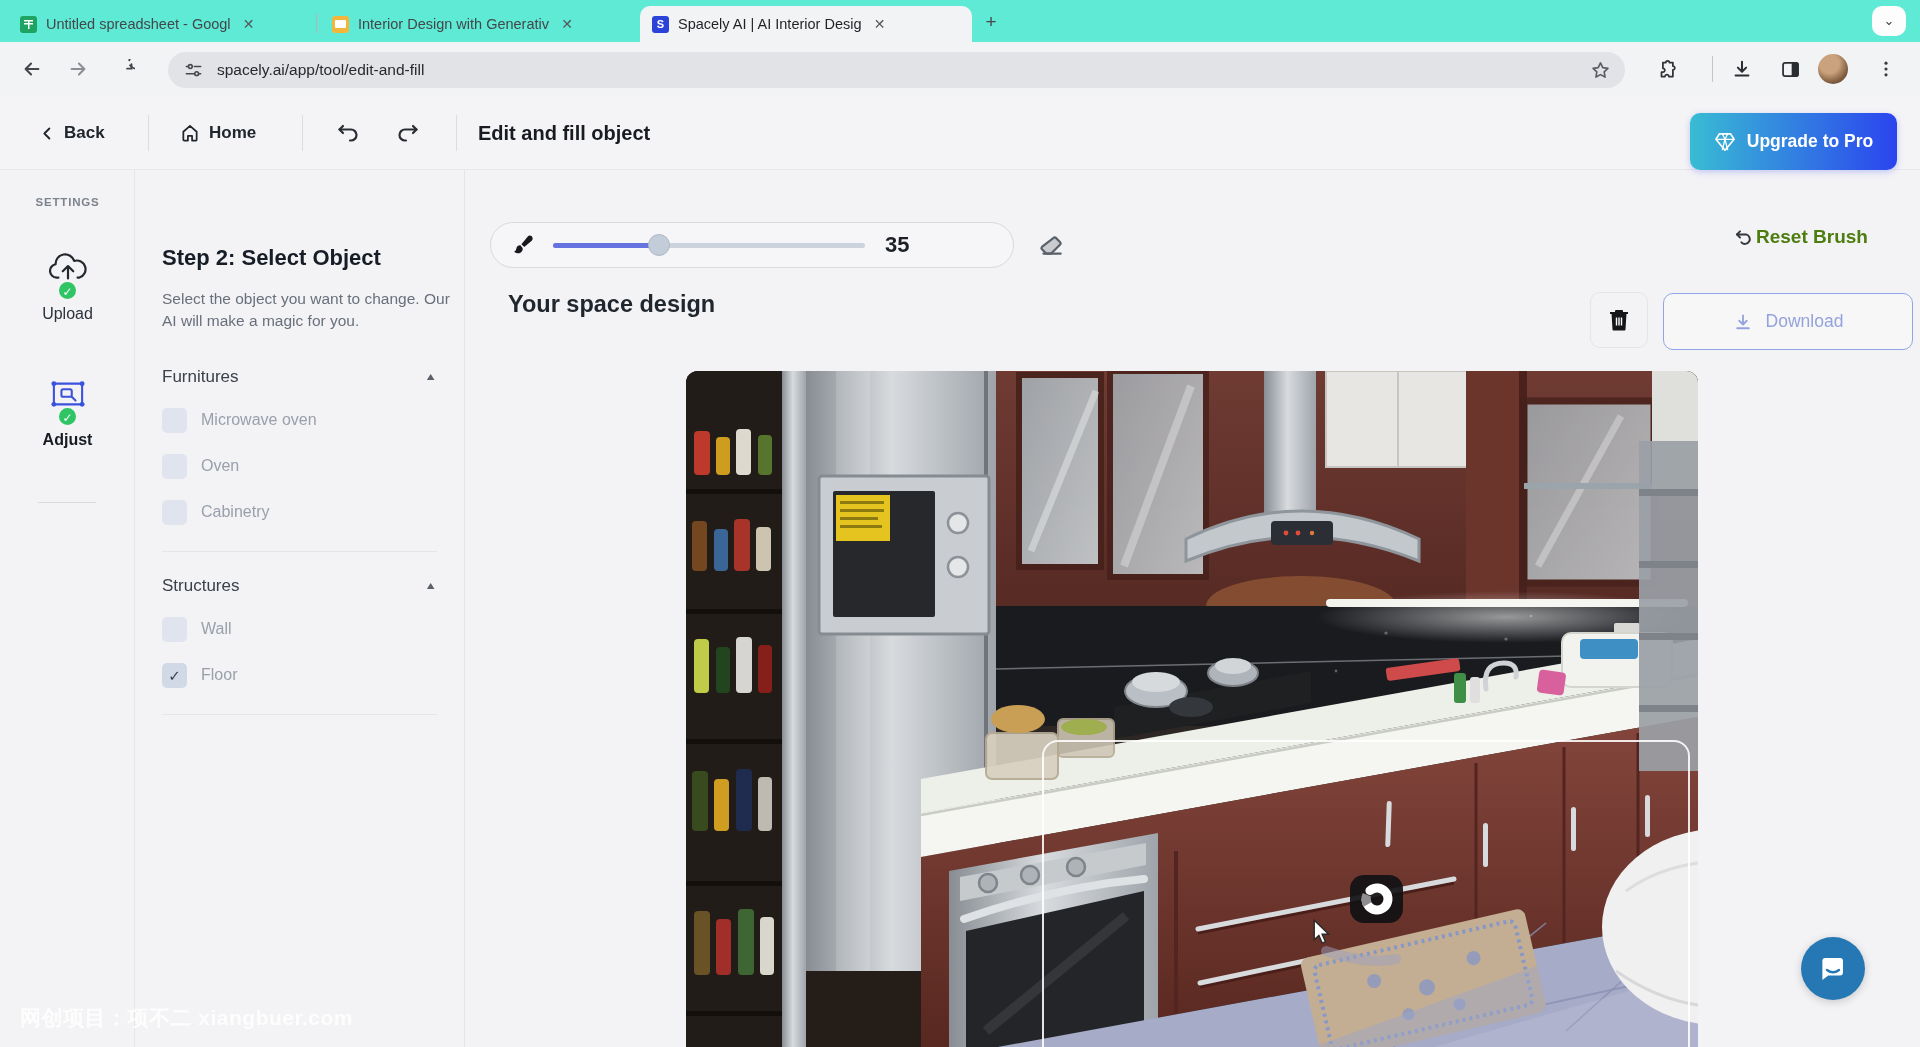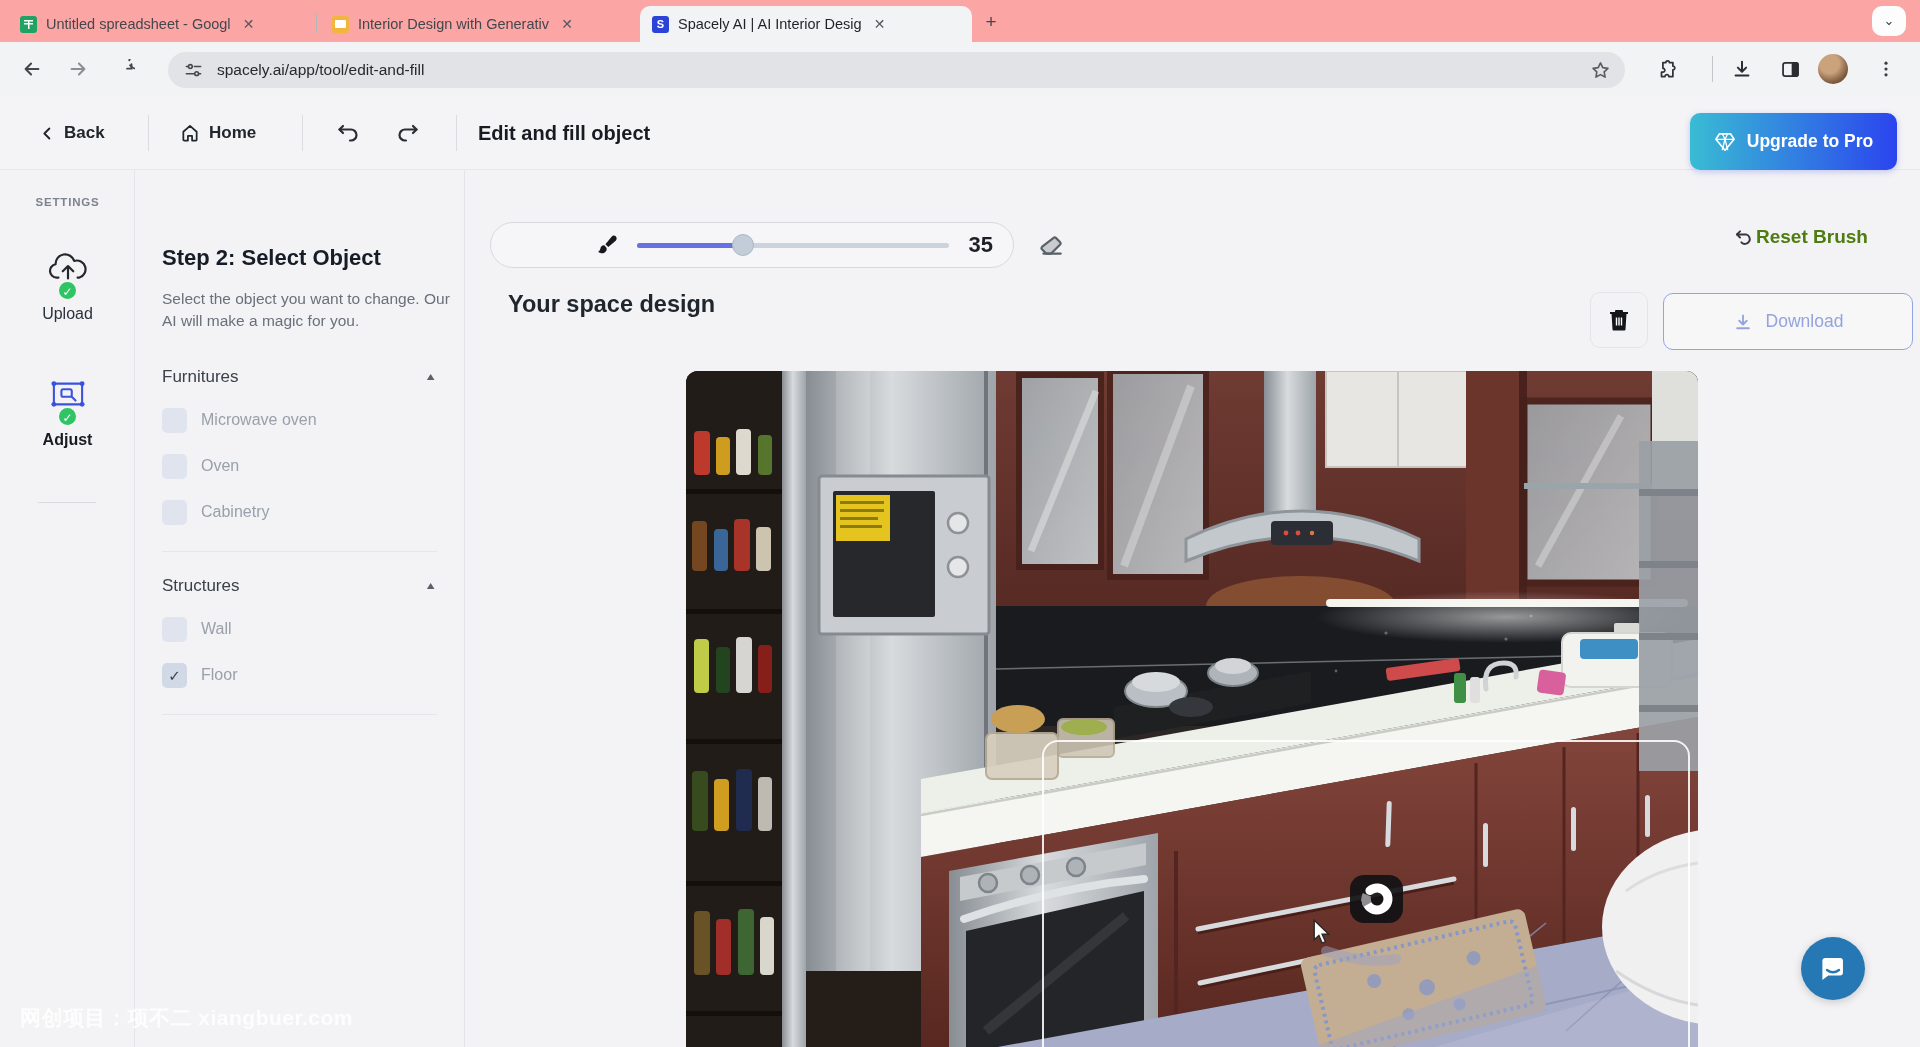--- a/index.html
+++ b/index.html
@@ -1,19 +1,19 @@
 <!DOCTYPE html>
 <html><head>
 <meta charset="utf-8">
 <style>
   * { margin:0; padding:0; box-sizing:border-box; }
   html,body { width:1920px; height:1047px; overflow:hidden; font-family:"Liberation Sans","DejaVu Sans",sans-serif; background:#f3f3f5; }
 
   
-  .tabbar { position:absolute; left:0; top:0; width:1920px; height:42px; background:#fca5a5; }
+  .tabbar { position:absolute; left:0; top:0; width:1920px; height:42px; background:#5eead4; }
   .tab { position:absolute; top:6px; height:36px; display:flex; align-items:center; gap:9px; padding:0 10px 0 12px; border-radius:10px 10px 0 0; color:#43474c; font-size:14.5px; }
   .tab.active { background:#f2f3f5; color:#1f2225; }
   .tab .title { white-space:nowrap; overflow:hidden; max-width:240px; }
   .tab .close { font-size:14px; color:#55585d; width:18px; height:18px; line-height:18px; text-align:center; border-radius:50%; flex:0 0 auto; }
   .favicon { width:17px; height:17px; border-radius:3px; flex:0 0 auto; position:relative; }
   .fav-sheets { background:#1ea362; }
   .fav-sheets::after { content:""; position:absolute; left:4px; top:4px; width:9px; height:9px; background:
       linear-gradient(#fff,#fff) 0 3.5px/9px 1.5px no-repeat,
       linear-gradient(#fff,#fff) 3.5px 0/1.5px 9px no-repeat,
       linear-gradient(#fff,#fff) 0 0/9px 1.5px no-repeat; }
@@ -59,21 +59,21 @@
   .section-head { margin-top:34px; display:flex; align-items:center; justify-content:space-between; font-size:17px; color:#3a414b; padding-right:12px; }
   .chev { font-size:13px; color:#5b6069; transform:scaleY(.8); }
   .cb-row { display:flex; align-items:center; gap:14px; margin-top:21px; }
   .cb { width:25px; height:25px; border-radius:5px; background:#dfe4ef; position:relative; flex:0 0 auto; }
   .cb.checked { background:#d2d9e6; }
   .cb.checked::after { content:"✓"; position:absolute; left:0; top:0; width:25px; height:25px; line-height:25px; text-align:center; font-size:15px; font-weight:bold; color:#394150; }
   .cb-label { font-size:16px; color:#99a0ac; }
   .panel-divider { border:none; border-top:1px solid #e4e6ea; margin:26px 12px 4px 0; }
 
   
-  .brush-pill { position:absolute; left:25px; top:52px; width:524px; height:46px; border:1px solid #d7d9dd; background:#f6f6f8; border-radius:23px; display:flex; align-items:center; padding:0 20px;justify-content:flex-end; }
+  .brush-pill { position:absolute; left:25px; top:52px; width:524px; height:46px; border:1px solid #d7d9dd; background:#f6f6f8; border-radius:23px; display:flex; align-items:center; padding:0 20px; }
   .slider { position:relative; width:312px; height:5px; border-radius:3px; background:#ccd3dd; margin-left:18px; }
   .slider .fill { position:absolute; left:0; top:0; height:5px; border-radius:3px; background:#6672e0; width:34%; }
   .slider .thumb { position:absolute; left:calc(34% - 11px); top:-9px; width:22px; height:22px; border-radius:50%; background:#c3cdd9; border:1px solid #aeb9c6; }
   .brush-val { font-size:22px; font-weight:600; color:#1d2127; margin-left:20px; }
   .eraser-btn { position:absolute; left:570px; top:60px; width:32px; height:32px; display:flex; align-items:center; justify-content:center; }
   .reset-brush { position:absolute; left:1268px; top:56px; display:flex; align-items:center; gap:2px; font-size:19px; font-weight:bold; color:#4d7c0f;justify-content:center; }
 
   
   .space-title { position:absolute; left:43px; top:121px; font-size:23.5px; font-weight:800; color:#1f262e; }
   .trash-btn { position:absolute; left:1125px; top:122px; width:58px; height:56px; border:1px solid #e4e5e9; border-radius:10px; display:flex; align-items:center; justify-content:center; }

